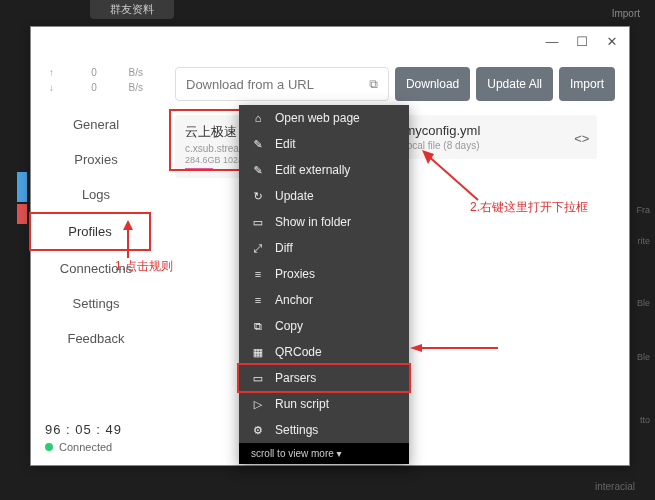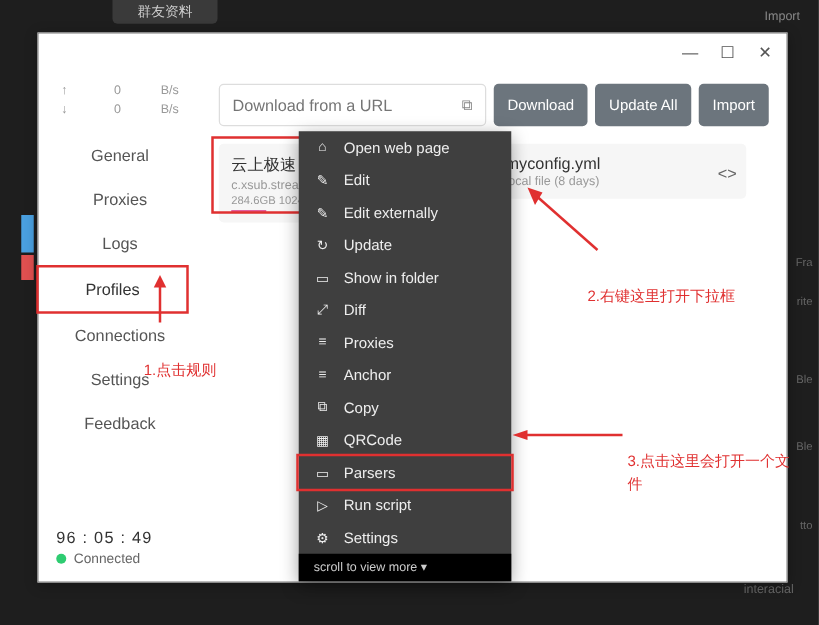--- a/index.html
+++ b/index.html
@@ -1,21 +1,21 @@
 <!DOCTYPE html>
 <html><head>
 <meta charset="utf-8">
 <style>
   * { box-sizing: border-box; margin: 0; padding: 0; }
   body { font-family: -apple-system, "Segoe UI", Arial, sans-serif; background: #2a2a2a; width: 655px; height: 500px; overflow: hidden; position: relative; }
   
   .outer-dark { position: absolute; top: 0; left: 0; right: 0; bottom: 0; background: #1e1e1e; }
   .dark-top-tab { position: absolute; top: 0; left: 90px; background: #3a3a3a; color: #ccc; font-size: 11px; padding: 2px 20px; border-radius: 0 0 4px 4px; }
   .anchor-text { position: absolute; top: 8px; right: 15px; color: #888; font-size: 10px; }
-  .bottom-text { position: absolute; bottom: 23px; right: 20px; color: #666; font-size: 10px; }
+  .bottom-text { position: absolute; bottom: 8px; right: 20px; color: #666; font-size: 10px; }
   .side-text { position: absolute; right: 5px; color: #666; font-size: 9px; }
   
   .app-window { position: absolute; top: 26px; left: 30px; width: 600px; height: 440px; background: #fff; border: 1px solid #888; box-shadow: 0 2px 10px rgba(0,0,0,0.3); }
   
   .titlebar { height: 28px; background: #fff; display: flex; justify-content: flex-end; align-items: center; padding: 0 8px; gap: 12px; }
   .titlebar span { font-size: 13px; color: #555; cursor: pointer; width: 18px; text-align: center; }
   
   .app-body { display: flex; height: calc(100% - 28px); }
   
   .sidebar { width: 130px; background: #fff; display: flex; flex-direction: column; padding-top: 10px; }
@@ -53,21 +53,21 @@
   .card .code { position: absolute; right: 8px; top: 16px; font-size: 13px; color: #666; }
   
   
   .ctx-menu { position: absolute; top: 50px; left: 78px; width: 170px; background: #3f3f3f; color: #eee; font-size: 12px; box-shadow: 0 4px 14px rgba(0,0,0,0.4); z-index: 20; }
   .ctx-item { display: flex; align-items: center; gap: 10px; padding: 6px 12px; cursor: pointer; }
   .ctx-item .ico { width: 14px; text-align: center; font-size: 11px; }
   .ctx-item.boxed { border: 2px solid #e03030; margin: -2px; }
   .ctx-scroll { background: #000000; padding: 5px 12px; font-size: 10px; color: #ccc; display: flex; align-items: center; gap: 6px; }
   
   
-  .anno { position: absolute; color: #e03030; font-size: 12px; z-index: 30; pointer-events: none; margin-top: 30px; }
+  .anno { position: absolute; color: #e03030; font-size: 12px; z-index: 30; pointer-events: none; }
   .arrow-svg { position: absolute; z-index: 25; pointer-events: none; }
   
   .colored-sidebar { position: absolute; left: 17px; top: 172px; width: 10px; }
   .colored-sidebar div { height: 30px; margin-bottom: 2px; }
 </style>
 </head>
 <body>
 
 <div class="outer-dark">
   <div class="dark-top-tab">群友资料</div>
@@ -215,19 +215,18 @@
     <line x1="10" y1="38" x2="10" y2="6" stroke="#e03030" stroke-width="2"></line>
     <polygon points="10,0 5,10 15,10" fill="#e03030"></polygon>
   </svg>
 
   <div class="anno" style="top:198px; left:470px; width:140px; line-height:1.5">2.右键这里打开下拉框</div>
   <svg class="arrow-svg" style="top:148px; left:418px" width="70" height="60">
     <line x1="60" y1="52" x2="8" y2="6" stroke="#e03030" stroke-width="2"></line>
     <polygon points="4,2 16,6 10,16" fill="#e03030"></polygon>
   </svg>
 
-  <div class="anno" style="top:330px; left:502px; width:130px; line-height:1.5">3.点击这里会打开一个文件</div>
   <svg class="arrow-svg" style="top:343px; left:410px" width="90" height="10">
     <line x1="88" y1="5" x2="8" y2="5" stroke="#e03030" stroke-width="2"></line>
     <polygon points="0,5 12,1 12,9" fill="#e03030"></polygon>
   </svg>
 
 </div>
 
 </body></html>

